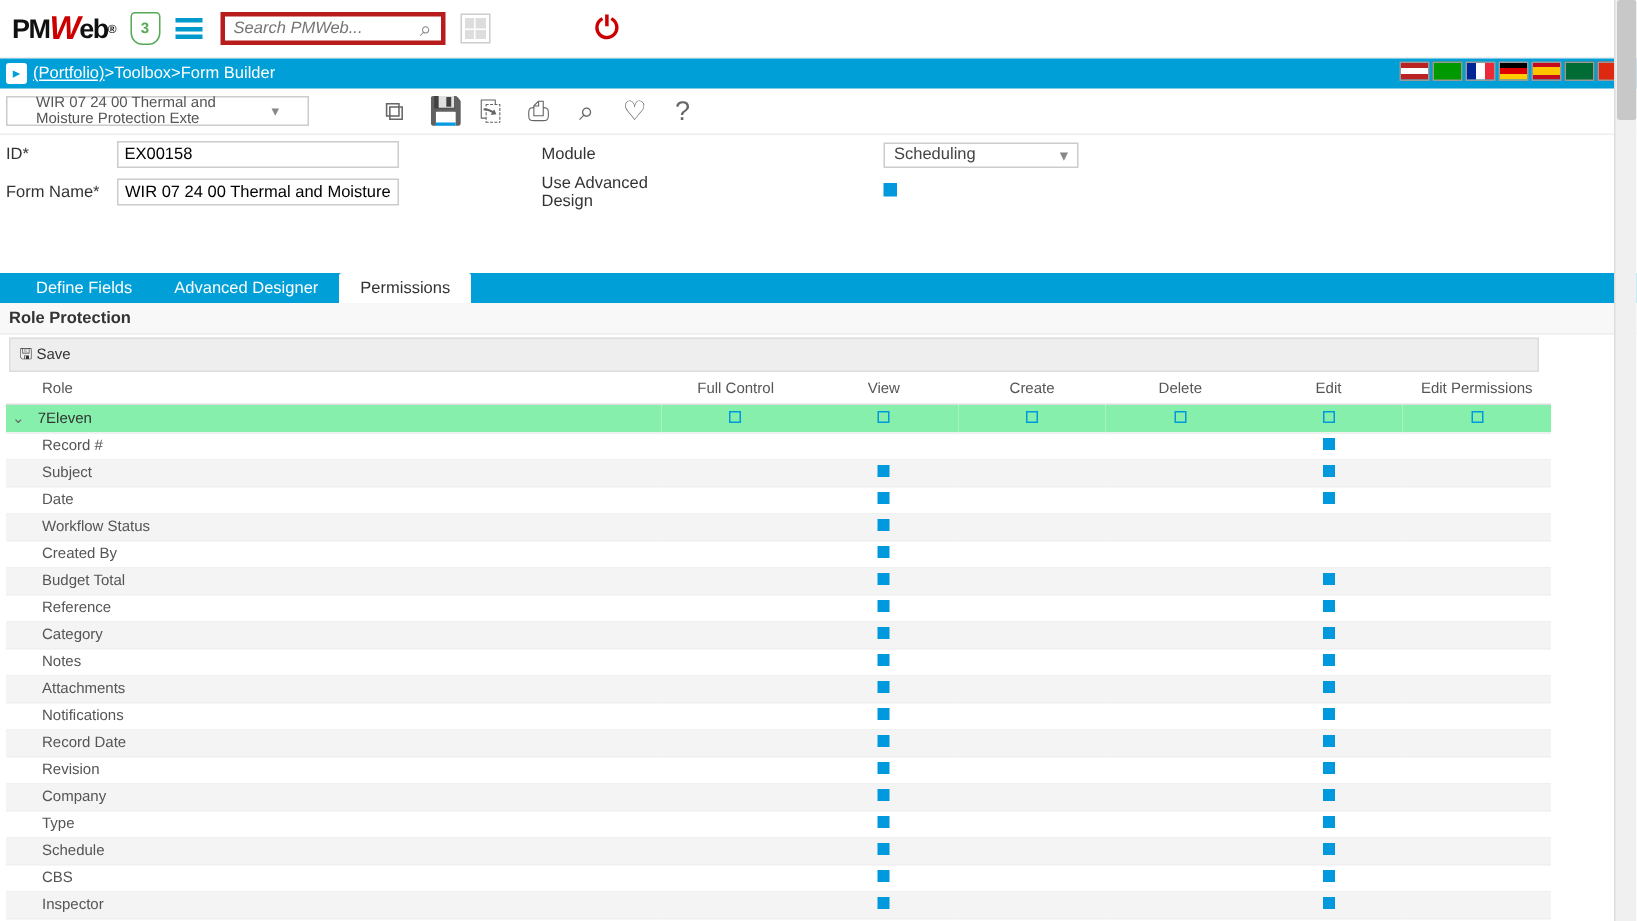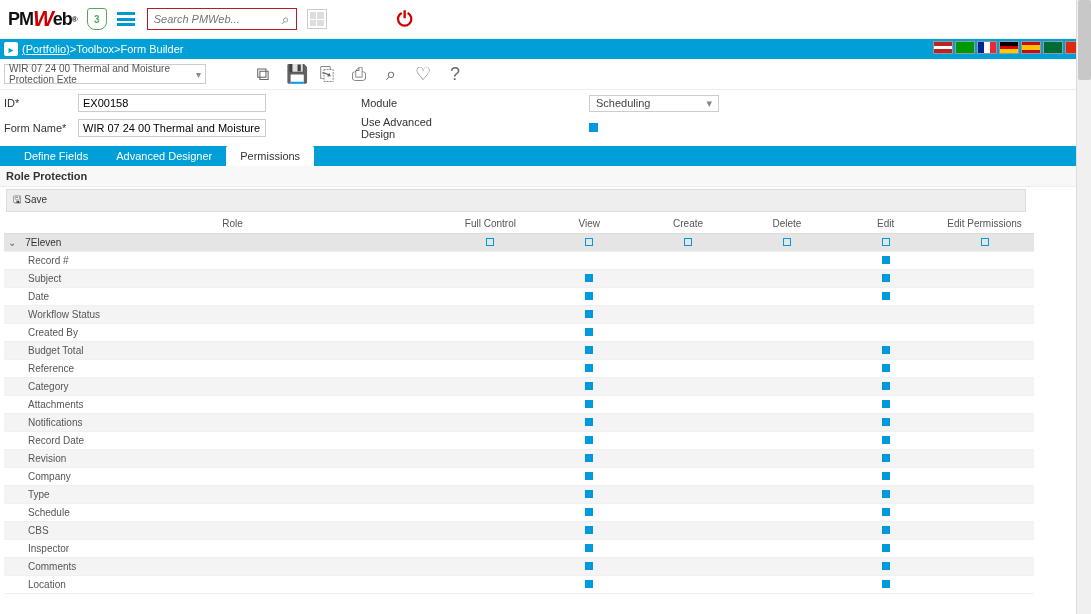--- a/index.html
+++ b/index.html
@@ -5,21 +5,21 @@
 * { box-sizing: border-box; margin: 0; padding: 0; }
 body { font-family: Arial, sans-serif; font-size: 11px; color: #333; background: #fff; width: 1091px; height: 614px; overflow: hidden; position: relative; }
 
 
 .top-header { height: 39px; display: flex; align-items: center; padding: 0 8px; border-bottom: 1px solid #eee; }
 .logo { font-weight: bold; font-size: 18px; letter-spacing: -1px; color: #111; display: flex; align-items: center; }
 .logo .w { color: #c00; font-style: italic; font-size: 22px; }
 .shield { width: 20px; height: 22px; border: 1px solid #5a5; border-radius: 3px 3px 8px 8px; display: flex; align-items: center; justify-content: center; margin: 0 10px; color: #5a5; font-size: 10px; font-weight: bold; }
 .menu-icon { width: 18px; height: 14px; display: flex; flex-direction: column; justify-content: space-between; margin-right: 12px; cursor: pointer; }
 .menu-icon div { height: 3px; background: #0099cc; }
-.search-box { border: 1px solid #b91c1c; display: flex; align-items: center; padding: 2px 6px; height: 22px; width: 150px; justify-content: space-between; }
+.search-box { border: 3px solid #b91c1c; display: flex; align-items: center; padding: 2px 6px; height: 22px; width: 150px; justify-content: space-between; }
 .search-box input { border: none; outline: none; font-size: 11px; width: 120px; color: #999; font-style: italic; }
 .search-box .mag { color: #888; font-size: 14px; }
 .grid-icon { width: 20px; height: 20px; border: 1px solid #ccc; margin-left: 10px; display: grid; grid-template-columns: 1fr 1fr; grid-template-rows: 1fr 1fr; gap: 1px; padding: 2px; }
 .grid-icon div { background: #ddd; }
 .power-icon { margin-left: 70px; color: #c00; font-size: 20px; font-weight: bold; cursor: pointer; }
 
 
 .breadcrumb-bar { height: 20px; background: #009fd8; color: #fff; display: flex; align-items: center; padding: 0 4px; position: relative; }
 .bc-arrow { background: #fff; color: #009fd8; width: 14px; height: 14px; border-radius: 2px; display: flex; align-items: center; justify-content: center; font-size: 10px; margin-right: 4px; }
 .breadcrumb-bar a { color: #fff; text-decoration: underline; }
@@ -28,49 +28,49 @@
 .flag.us { background: linear-gradient(#b22 33%, #fff 33%, #fff 66%, #b22 66%); }
 .flag.br { background: #090; }
 .flag.fr { background: linear-gradient(90deg,#002395 33%,#fff 33%,#fff 66%,#ed2939 66%); }
 .flag.de { background: linear-gradient(#000 33%,#d00 33%,#d00 66%,#fc0 66%); }
 .flag.es { background: linear-gradient(#c60b1e 25%,#ffc400 25%,#ffc400 75%,#c60b1e 75%); }
 .flag.sa { background: #006c35; }
 .flag.cn { background: #de2910; }
 
 
 .toolbar-row { display: flex; align-items: center; padding: 4px 4px; border-bottom: 1px solid #eee; }
-.rec-dropdown { width: 202px; height: 20px; border: 1px solid #ccc; font-size: 10px; padding: 2px 4px; color: #555; display: flex; align-items: center; justify-content: flex-end; }
+.rec-dropdown { width: 202px; height: 20px; border: 1px solid #ccc; font-size: 10px; padding: 2px 19px; color: #555; display: flex; align-items: center; justify-content: flex-end; }
 .rec-dropdown .arr { color: #888; }
 .tool-icons { margin-left: 48px; display: flex; gap: 14px; align-items: center; }
 .tool-icons span { color: #666; font-size: 18px; cursor: pointer; width: 18px; text-align: center; }
 
 
 .form-fields { padding: 4px 4px 6px 4px; display: grid; grid-template-columns: 70px 175px 100px 100px 120px 140px; gap: 4px 4px; align-items: center; font-size: 11px; }
 .form-fields label { color: #333; }
 .form-fields input[type=text] { border: 1px solid #ccc; height: 18px; font-size: 11px; padding: 0 4px; width: 188px; }
 .mod-dd { border: 1px solid #ccc; height: 17px; width: 130px; display: flex; align-items: center; justify-content: space-between; padding: 0 6px; color: #444; }
 .check-sq { width: 9px; height: 9px; background: #0099dd; display: inline-block; }
 
 
-.tabs { background: #009fd8; height: 20px; display: flex; align-items: center; padding-left: 10px; }
+.tabs { background: #009fd8; height: 20px; display: flex; align-items: center; padding-left: 10px; margin-top: 36px; }
 .tab { height: 20px; padding: 0 14px; color: #fff; display: flex; align-items: center; font-size: 11px; cursor: pointer; }
 .tab.active { background: #fff; color: #333; border-radius: 2px 2px 0 0; }
 
 
 .sect-head { background: #f8f8f8; font-weight: bold; padding: 4px 6px; font-size: 11px; border-bottom: 1px solid #eee; }
 .save-row { background: #eee; padding: 2px 6px; border: 1px solid #ddd; margin: 2px 10px 2px 6px; width: 1020px; font-size: 10px; }
 .save-row span { cursor: pointer; }
 
 
 .perm-table { width: 1030px; border-collapse: collapse; margin-left: 4px; font-size: 10px; }
 .perm-table th { font-weight: normal; color: #555; text-align: center; padding: 4px; border-bottom: 1px solid #ddd; background: #fff; }
-.perm-table th.role-col { text-align: center; padding-left: 24px; width: 438px; }
+.perm-table th.role-col { text-align: left; padding-left: 24px; width: 438px; }
 .perm-table th.cc { width: 99px; }
 .perm-table td { padding: 3px 4px; border-bottom: 1px solid #f0f0f0; }
-.perm-table tr.group td { background: #e5e5e5; }
+.perm-table tr.group td { background: #86efac; }
 .perm-table tr.detail td:first-child { padding-left: 24px; color: #555; }
 .perm-table tr.detail:nth-child(odd) td { background: #f4f4f4; }
 .perm-table tr.detail:nth-child(even) td { background: #fff; }
 .expand-cell { width: 16px; text-align: center; color: #666; cursor: pointer; }
 .sq { width: 8px; height: 8px; display: inline-block; }
 .sq.empty { border: 1px solid #0099dd; }
 .sq.fill { background: #0099dd; }
 .ctr { text-align: center; }
 
 .scrollbar-v { position: absolute; right: 0; top: 0; width: 15px; height: 614px; background: #f0f0f0; border-left: 1px solid #ddd; }
@@ -262,20 +262,29 @@
       <tr class="detail">
         <td>Category</td>
         <td class="ctr"></td>
         <td class="ctr"><span class="sq fill"></span></td>
         <td class="ctr"></td>
         <td class="ctr"></td>
         <td class="ctr"><span class="sq fill"></span></td>
         <td class="ctr"></td>
       </tr>
       <tr class="detail">
+        <td>Notes</td>
+        <td class="ctr"></td>
+        <td class="ctr"><span class="sq fill"></span></td>
+        <td class="ctr"></td>
+        <td class="ctr"></td>
+        <td class="ctr"><span class="sq fill"></span></td>
+        <td class="ctr"></td>
+      </tr>
+      <tr class="detail">
         <td>Attachments</td>
         <td class="ctr"></td>
         <td class="ctr"><span class="sq fill"></span></td>
         <td class="ctr"></td>
         <td class="ctr"></td>
         <td class="ctr"><span class="sq fill"></span></td>
         <td class="ctr"></td>
       </tr>
       <tr class="detail">
         <td>Notifications</td>

